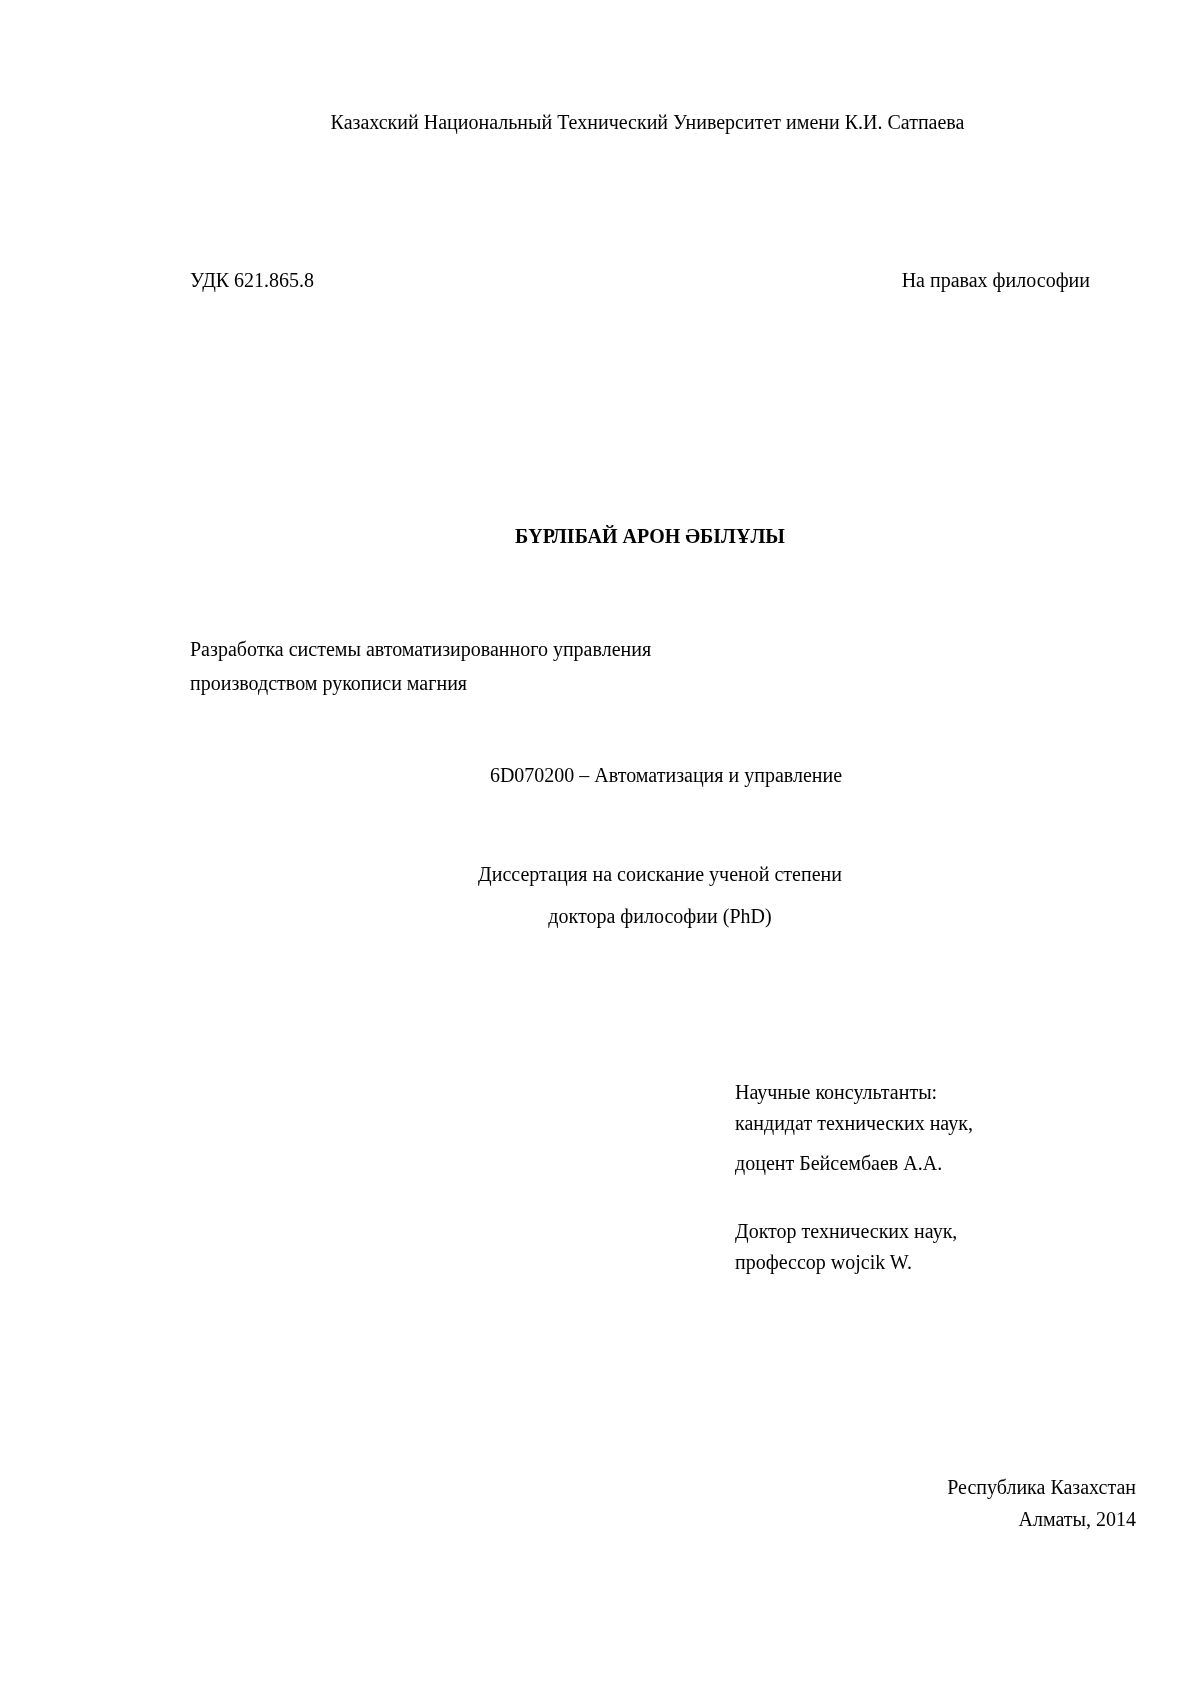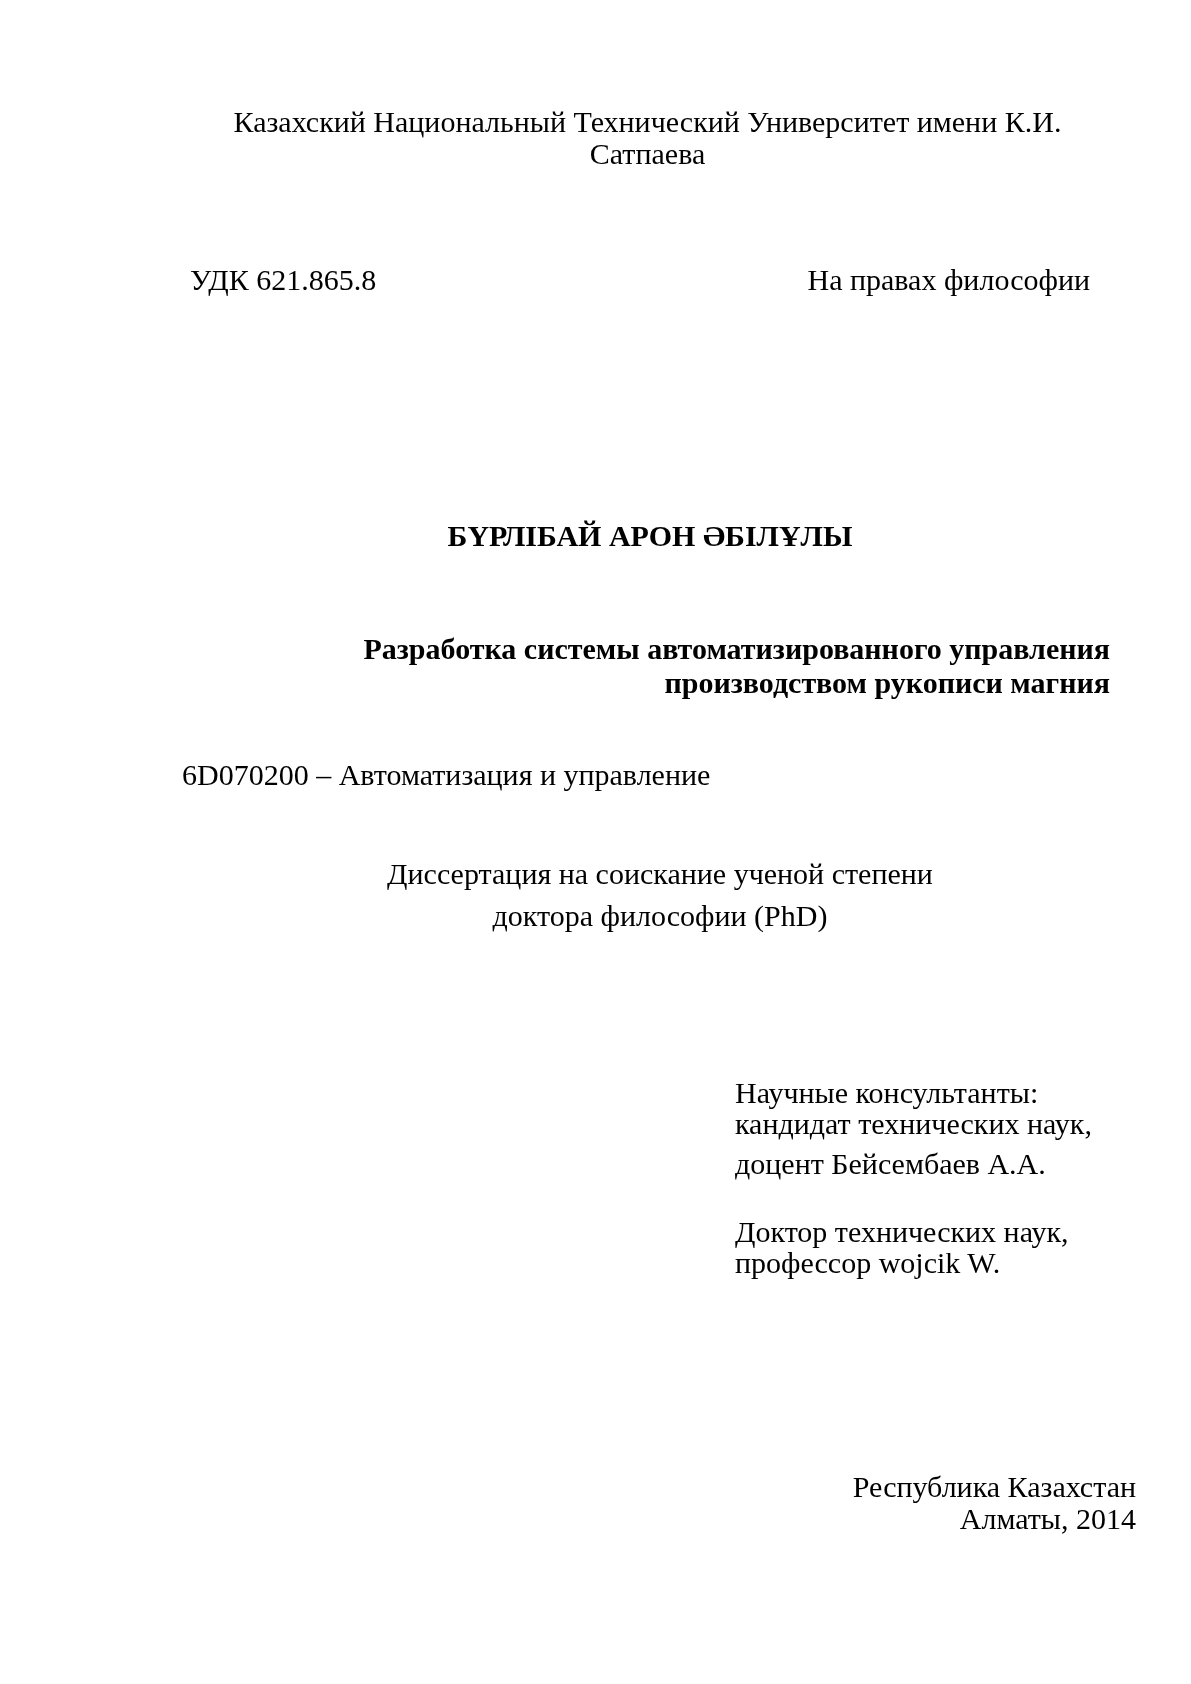--- a/index.html
+++ b/index.html
@@ -7,21 +7,21 @@
     padding: 0;
     background: #ffffff;
   }
   .page {
     position: relative;
     width: 1191px;
     height: 1684px;
     background: #ffffff;
     color: #000000;
     font-family: "Liberation Serif", "DejaVu Serif", serif;
-    font-size: 30px;
+    font-size: 20px;
     line-height: 32px;
     overflow: hidden;
   }
   .abs { position: absolute; }
 
   .university {
     top: 106px; left: 190px; width: 915px;
     text-align: center;
   }
   .udk-row {
@@ -30,27 +30,27 @@
     justify-content: space-between;
     align-items: center;
   }
   .author {
     top: 520px; left: 190px; width: 920px;
     text-align: center;
     font-weight: bold;
   }
   .diss-title {
     top: 632px; left: 190px; width: 920px;
-    text-align: right;
-    font-weight: bold;
+    text-align: left;
+    font-weight: normal;
     line-height: 34px;
   }
   .specialty {
-    top: 759px; left: 182px; width: 940px;
-    text-align: left;
+    top: 759px; left: 196px; width: 940px;
+    text-align: center;
   }
   .degree {
     top: 853px; left: 190px; width: 940px;
     text-align: center;
     line-height: 42px;
   }
   .consultants {
     top: 1077px; left: 735px; width: 420px;
     text-align: left;
     line-height: 31px;

